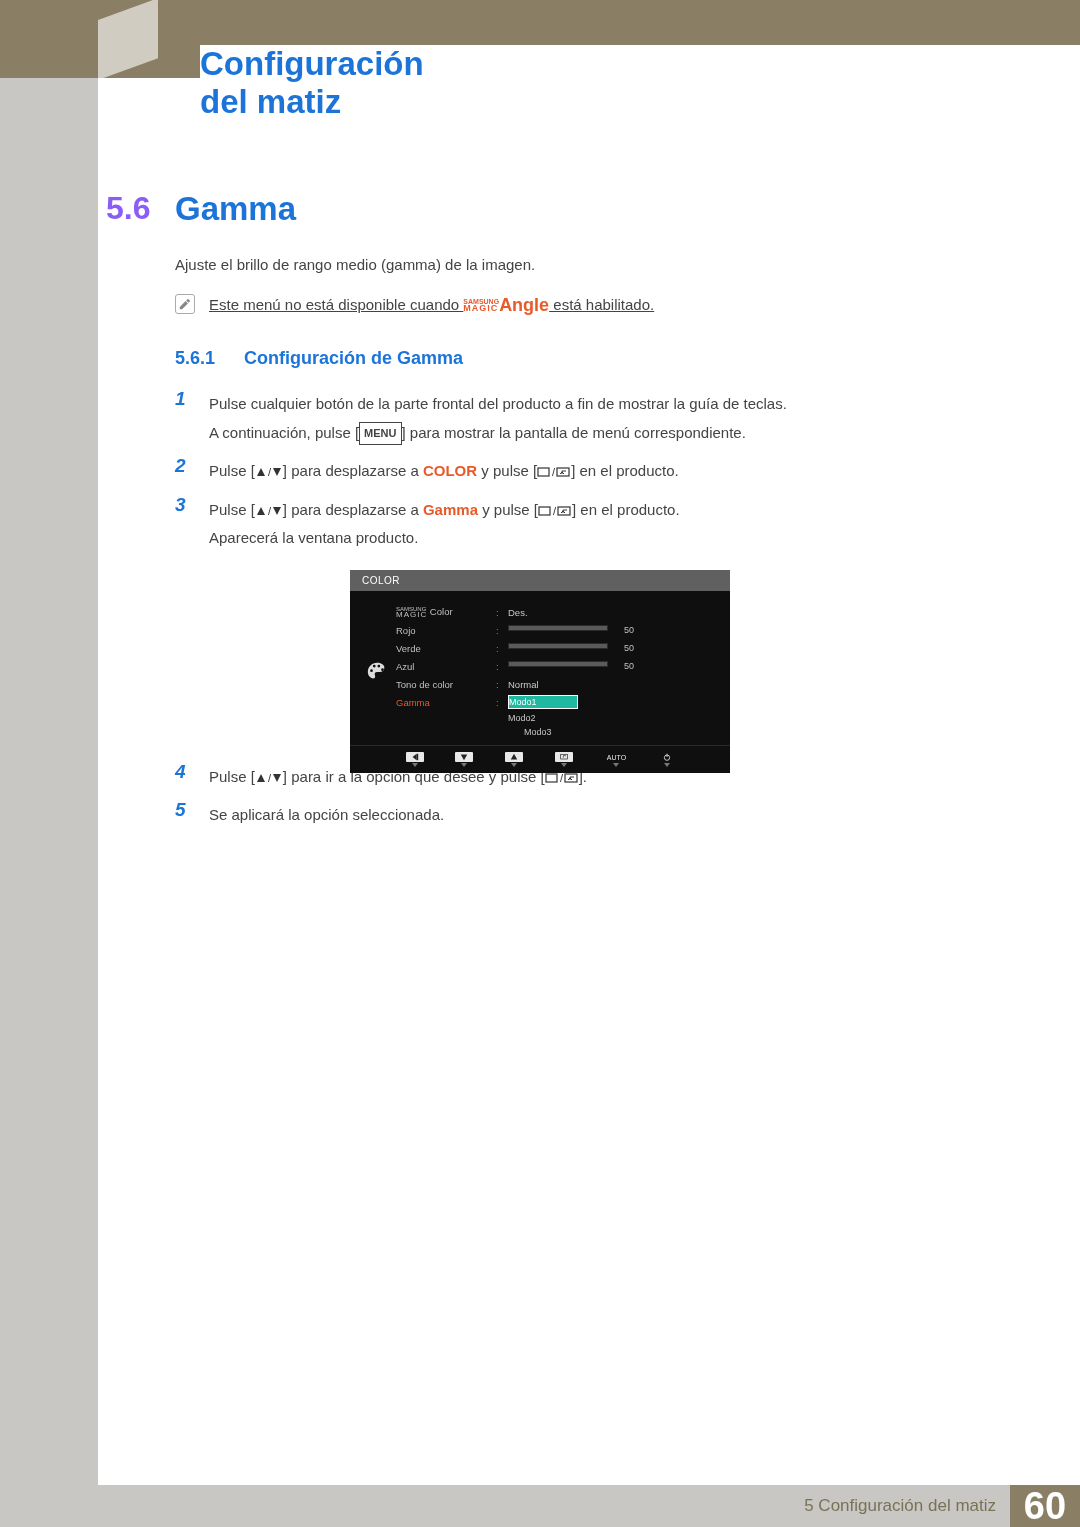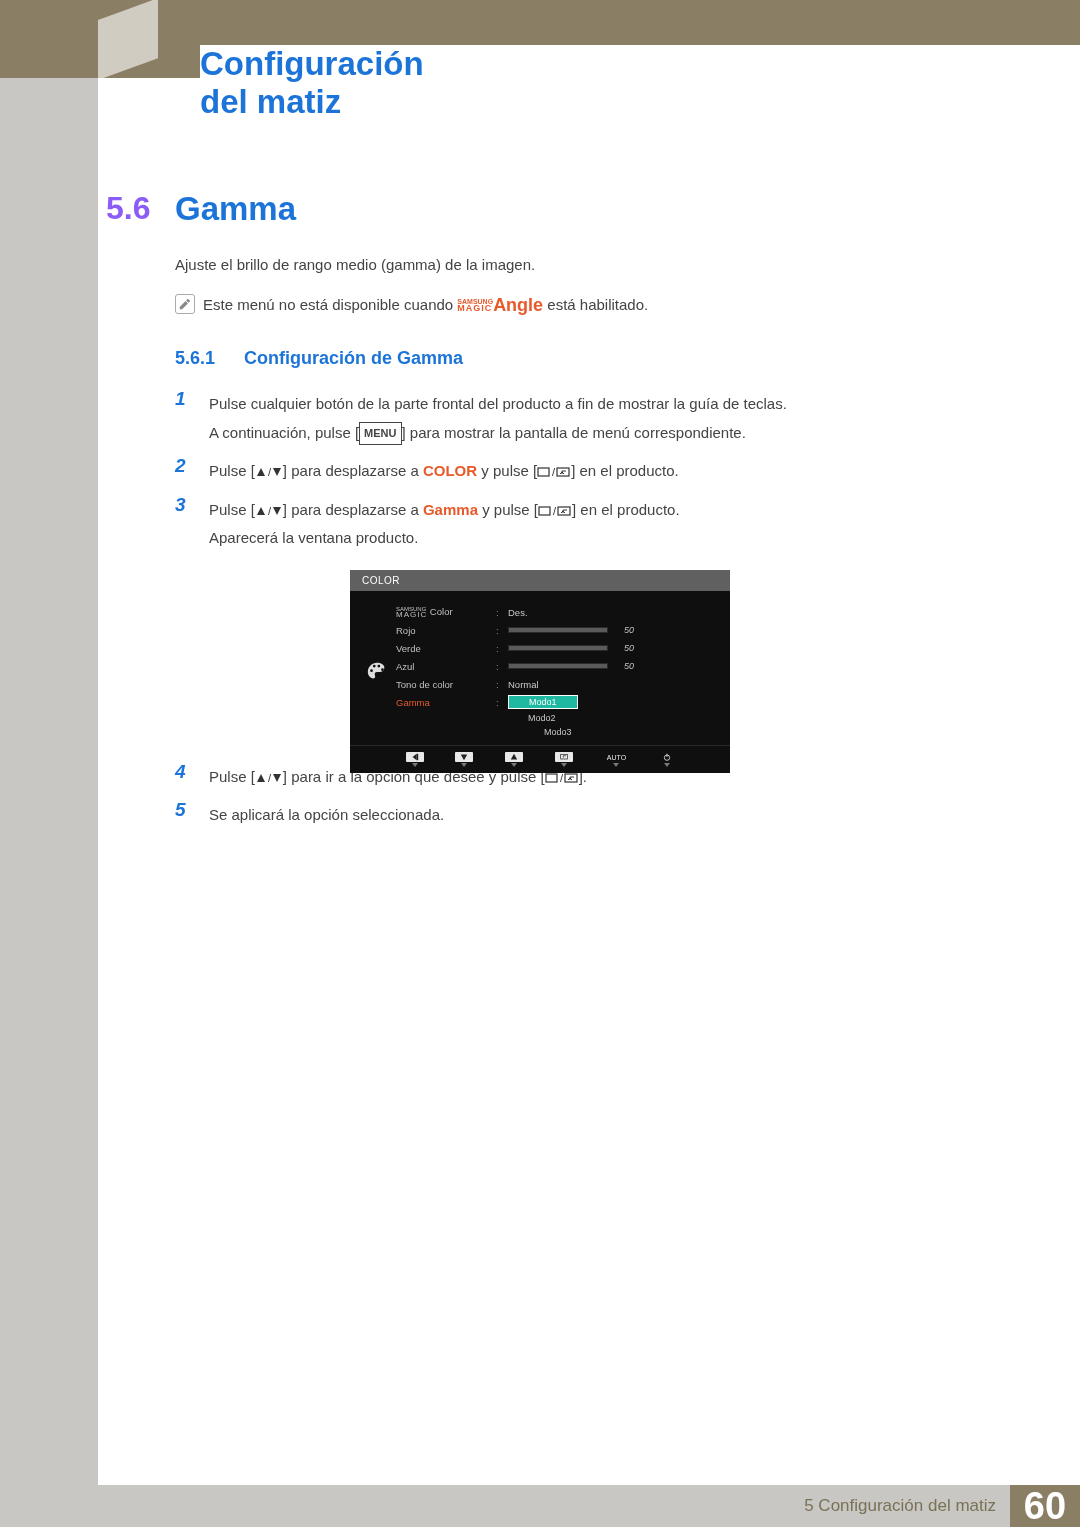--- a/index.html
+++ b/index.html
@@ -60,21 +60,22 @@
     position: absolute;
     top: 256px; left: 175px;
     font-size: 15px;
     color: #444;
   }
   .note-row {
     position: absolute;
     top: 294px; left: 175px;
     display: flex;
     align-items: center;
-    gap: 8px;
+    gap: 14px;
+    text-decoration: underline;
   }
   .note-icon {
     width: 20px; height: 20px;
     border: 1px solid #aaa;
     border-radius: 3px;
     display: flex; align-items: center; justify-content: center;
   }
   .note-icon svg { width: 14px; height: 14px; }
   .note-text { font-size: 15px; color: #444; }
   .samsung-magic-small {
@@ -168,23 +169,22 @@
     font-size: 9.5px;
     color: #c0c0c0;
   }
   .osd-label { width: 100px; }
   .osd-label.hl { color: #e85a2a; }
   .osd-colon { width: 12px; color: #888; }
   .osd-value { color: #c8c8c8; flex:1; }
   .osd-slider {
     flex: 1;
     display: flex;
-    align-items: center;
+    align-items: flex-start;
     gap: 6px;
-    font-style: italic;
   }
   .osd-slider-track {
     background: #5a5a5a;
     height: 6px;
     width: 100px;
     border: 1px solid #2a2a2a;
     position: relative;
   }
   .osd-slider-fill {
     background: #9a9a9a;
@@ -192,21 +192,21 @@
     width: 50%;
   }
   .osd-slider-num { font-size: 9px; color: #c0c0c0; width: 20px; text-align: right;}
   .osd-gamma-options {
     margin-left: 12px;
     margin-top: 0px;
   }
   .osd-gamma-opt {
     font-size: 9px;
     color: #c8c8c8;
-    padding: 1px 20px;
+    padding: 1px 0;
     width: 70px;
   }
   .osd-gamma-opt.sel {
     background: #1fb8a0;
     color: #fff;
     border: 1px solid #fff;
   }
   .osd-footer {
     background: #0f0f0f;
     padding: 6px 40px 6px 40px;

